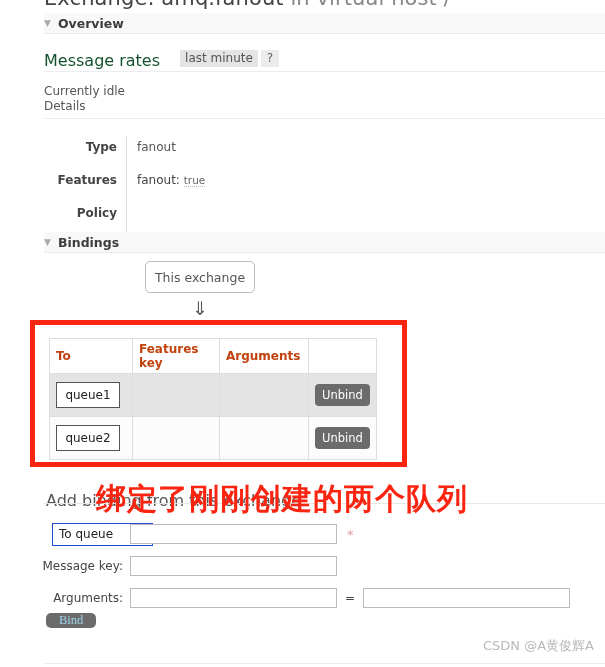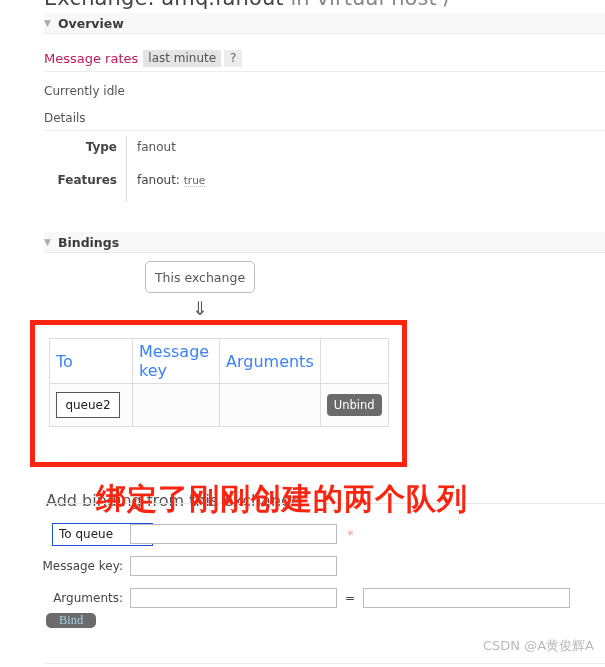--- a/index.html
+++ b/index.html
@@ -59,23 +59,23 @@
     position: absolute;
     left: 44px;
     top: 50px;
     right: 0;
     height: 21px;
     border-bottom: 1px solid #ececec;
     display: flex;
     align-items: flex-start;
   }
   .rates-label {
-    color: #be185d;
-    font-size: 13px;
-    margin-right: 5px;
+    color: #14532d;
+    font-size: 16px;
+    margin-right: 20px;
     padding-top: 1px;
   }
   .rates-tab {
     background: #e4e4e4;
     color: #555555;
     font-size: 12px;
     padding: 1px 5px 2px 5px;
     margin-right: 3px;
   }
   .rates-help {
@@ -88,21 +88,21 @@
   .idle-text {
     position: absolute;
     left: 44px;
     top: 84px;
     color: #555555;
     font-size: 12px;
   }
   .details-text {
     position: absolute;
     left: 44px;
-    top: 111px;
+    top: 99px;
     right: 0;
     padding-bottom: 5px;
     border-bottom: 1px solid #ececec;
     color: #555555;
     font-size: 12px;
     box-sizing: border-box;
   }
 
   
   .details-table {
@@ -179,23 +179,23 @@
 
   
   .bind-table {
     position: absolute;
     left: 49px;
     top: 338px;
     border-collapse: collapse;
     background: #ffffff;
   }
   .bind-table th {
-    font-weight: normal;
-    font-size: 16px;
-    color: #3b82f6;
+    font-weight: bold;
+    font-size: 12px;
+    color: #c2410c;
     text-align: left;
     padding: 3px 6px;
     border: 1px solid #dddddd;
     background: #ffffff;
     height: 16px;
   }
   .bind-table th.c-to { width: 70px; }
   .bind-table th.c-rk { width: 74px; }
   .bind-table th.c-arg { width: 76px; }
   .bind-table th.c-act { width: 51px; }
@@ -379,43 +379,57 @@
     <td class="k">Type</td>
     <td class="v">fanout</td>
   </tr>
   <tr>
     <td class="k">Features</td>
     <td class="v">
       <span class="feat-key">fanout:</span>
       <span class="feat-val">true</span>
     </td>
   </tr>
+  <tr>
+    <td class="k">Policy</td>
+    <td class="v empty"></td>
+  </tr>
 </tbody>
   </table>
 
 <div class="section-head" style="top:232px;">
   <span class="tri">▼</span>
   <span class="lbl">Bindings</span>
 </div>
 
 <div class="exchange-box">This exchange</div>
 <div class="down-arrow">⇓</div>
 
 <div class="red-box"></div>
 
 <table class="bind-table">
   <thead>
     <tr>
       <th class="c-to">To</th>
-      <th class="c-rk">Message key</th>
+      <th class="c-rk">Features key</th>
       <th class="c-arg">Arguments</th>
       <th class="c-act"></th>
     </tr>
   </thead>
   <tbody>
+    <tr class="row-odd">
+      <td>
+        <span class="queue-chip">queue1</span>
+      </td>
+      <td></td>
+      <td></td>
+      <td class="act-cell">
+        <button class="btn-unbind">Unbind</button>
+      </td>
+    </tr>
     <tr class="row-even">
       <td>
         <span class="queue-chip">queue2</span>
       </td>
       <td></td>
       <td></td>
       <td class="act-cell">
         <button class="btn-unbind">Unbind</button>
       </td>
     </tr>

